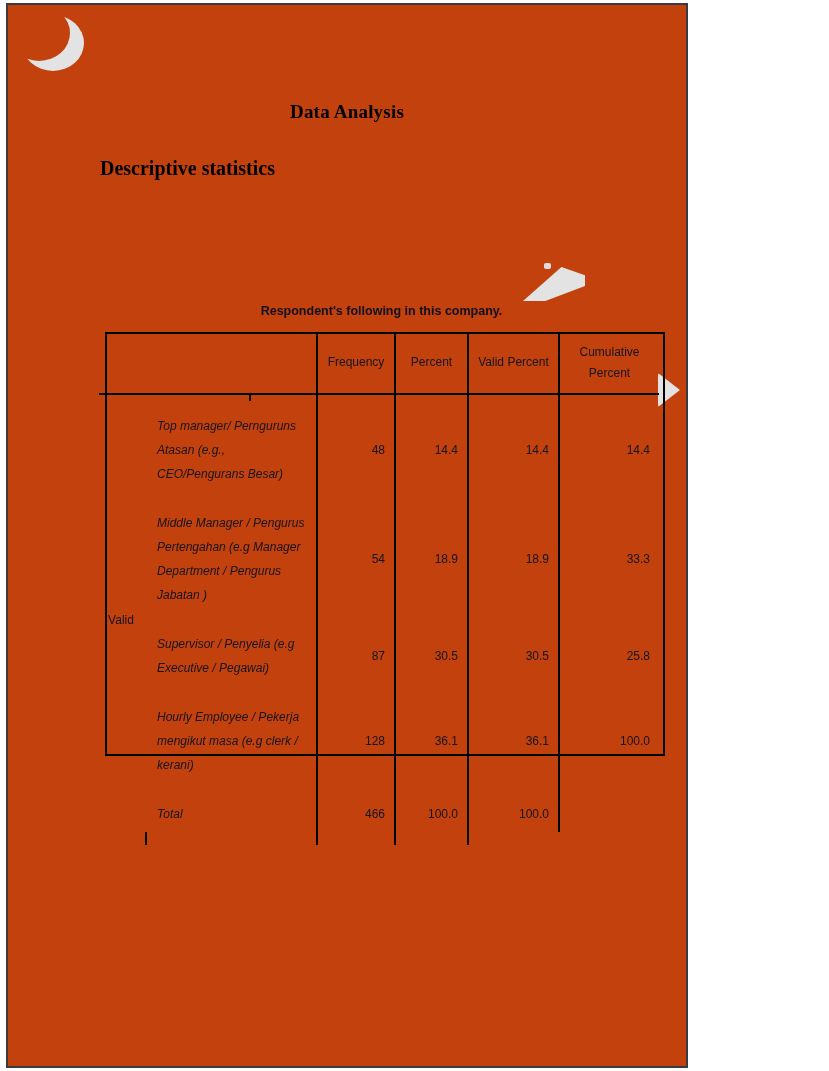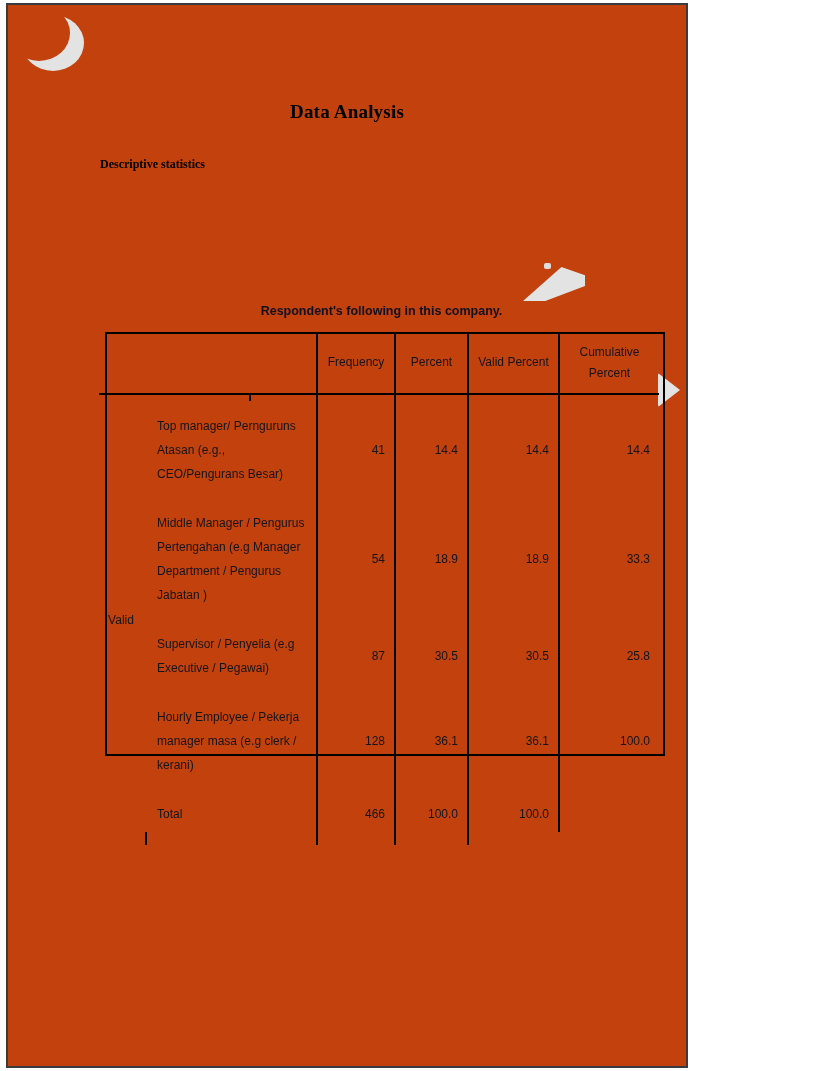--- a/index.html
+++ b/index.html
@@ -87,21 +87,21 @@
     font-size: 19px;
     font-weight: bold;
     color: #000000;
     letter-spacing: 0.2px;
   }
 
   .section-heading {
     position: absolute;
     left: 92px;
     top: 152px;
-    font-size: 12px;
+    font-size: 20px;
     font-weight: bold;
     color: #000000;
     text-align: center;
   }
 
   .body-para {
     position: absolute;
     left: 92px;
     top: 200px;
     width: 600px;
@@ -180,20 +180,21 @@
   
   .data-row td {
     padding: 6px 8px;
     box-sizing: border-box;
     line-height: 24px;
   }
   .cell-label {
     text-align: left;
     padding-left: 11px !important;
     padding-right: 6px !important;
+    font-style: italic;
   }
   .cell-num {
     text-align: right;
     padding-right: 9px !important;
     white-space: nowrap;
   }
   .cell-valid {
     text-align: center;
     padding-left: 5px !important;
     vertical-align: middle;
@@ -266,21 +267,21 @@
         <td></td>
         <td class="vsep"></td>
         <td class="vsep"></td>
         <td class="vsep"></td>
         <td class="vsep"></td>
       </tr>
 
       <tr class="data-row">
         <td class="cell-valid" rowspan="9">Valid</td>
         <td class="cell-label">Top manager/ Pernguruns Atasan (e.g., CEO/Pengurans Besar)</td>
-        <td class="cell-num vsep">41</td>
+        <td class="cell-num vsep">48</td>
         <td class="cell-num vsep">14.4</td>
         <td class="cell-num vsep">14.4</td>
         <td class="cell-num vsep">14.4</td>
       </tr>
 
       <tr class="spacer-row">
         <td></td>
         <td class="vsep"></td>
         <td class="vsep"></td>
         <td class="vsep"></td>
@@ -313,21 +314,21 @@
 
       <tr class="spacer-row">
         <td></td>
         <td class="vsep"></td>
         <td class="vsep"></td>
         <td class="vsep"></td>
         <td class="vsep"></td>
       </tr>
 
       <tr class="data-row">
-        <td class="cell-label">Hourly Employee / Pekerja manager masa (e.g clerk / kerani)</td>
+        <td class="cell-label">Hourly Employee / Pekerja mengikut masa (e.g clerk / kerani)</td>
         <td class="cell-num vsep">128</td>
         <td class="cell-num vsep">36.1</td>
         <td class="cell-num vsep">36.1</td>
         <td class="cell-num vsep">100.0</td>
       </tr>
 
       <tr class="spacer-row">
         <td></td>
         <td class="vsep"></td>
         <td class="vsep"></td>

